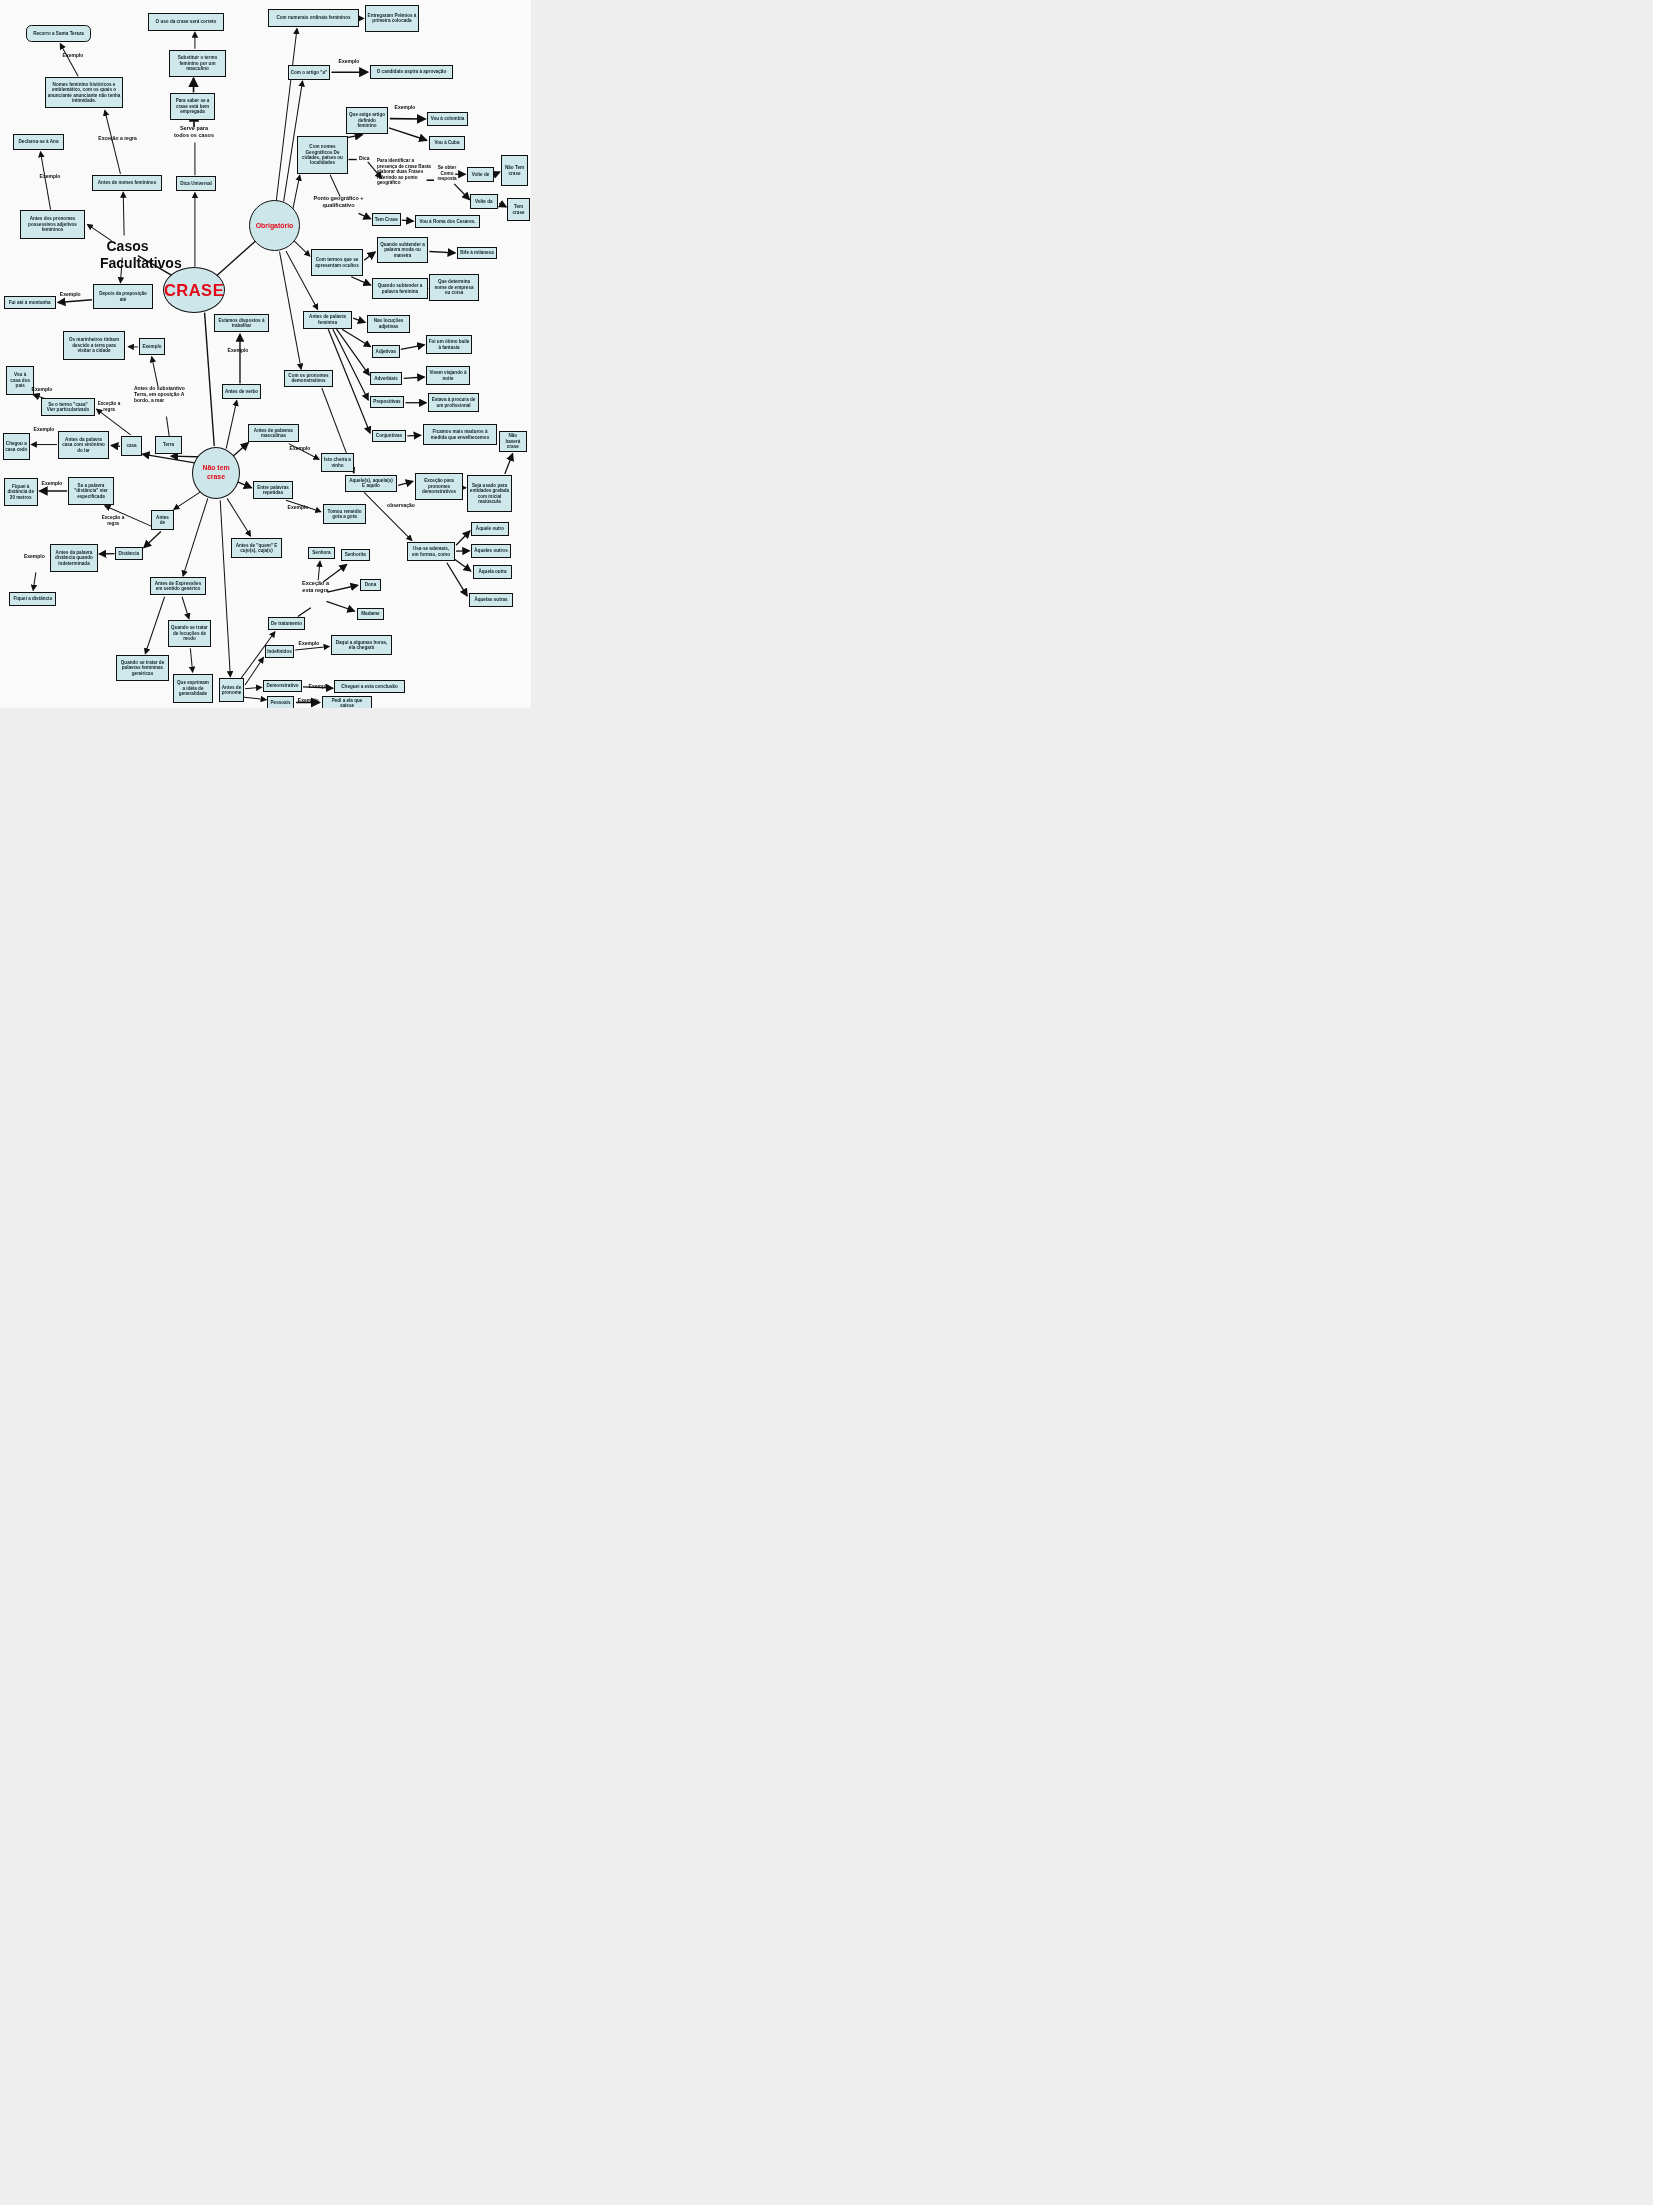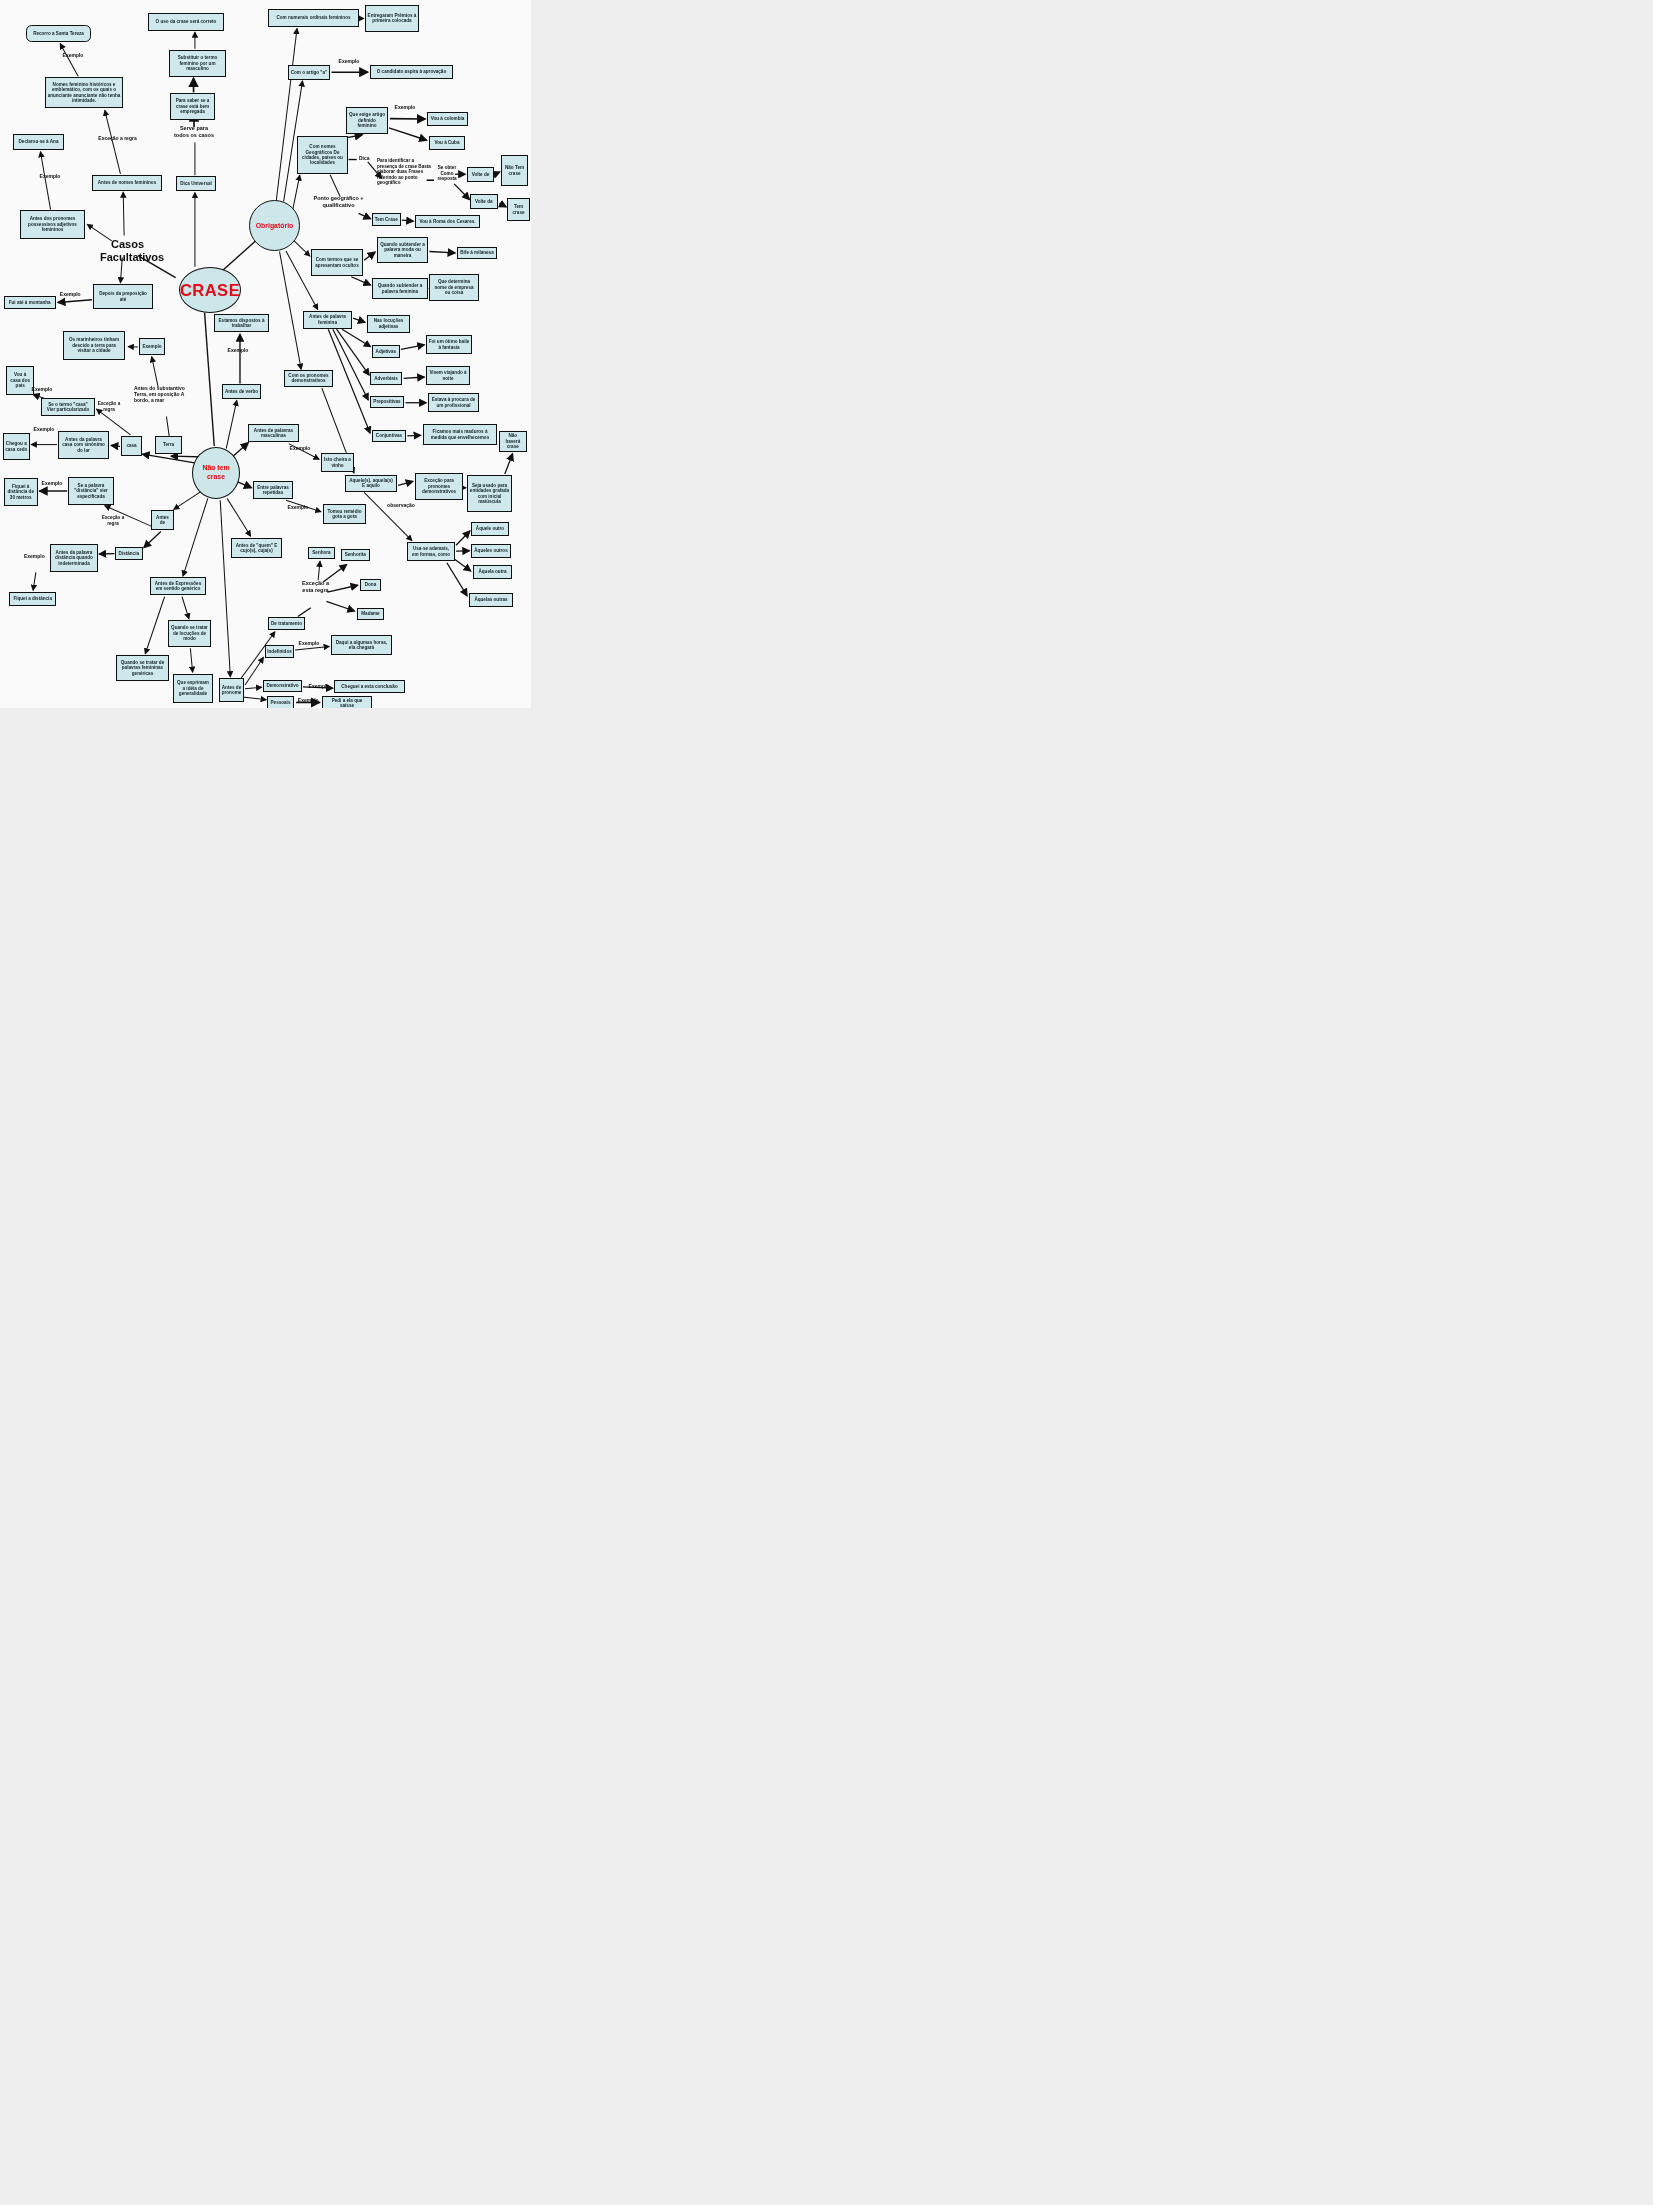--- a/index.html
+++ b/index.html
@@ -11,21 +11,21 @@
         display:flex;align-items:center;justify-content:center;padding:0.9px 1.4px;
         box-sizing:border-box;z-index:2;}
   .node.rounded{border-radius:5.5px;}
   .ellipse{position:absolute;background:#cde6ea;border:0.9px solid #101010;border-radius:50%;
         display:flex;align-items:center;justify-content:center;text-align:center;
         box-sizing:border-box;z-index:2;font-weight:bold;}
   .red{color:#e30916;}
   .lbl{position:absolute;color:#0d0d0d;font-weight:bold;font-size:5px;line-height:1.2;
         text-align:center;z-index:3;}
   .lbl.left{text-align:left;}
-  .big{font-size:11px;}
+  .big{font-size:14px;}
   .crase-text{font-size:16.5px;letter-spacing:0.5px;}
   .obg-text{font-size:6.9px;}
   .ntc-text{font-size:6.9px;line-height:1.25;}
 </style>
 </head>
 <body>
 
 <div id="canvas">
 
   <svg id="wires" viewBox="0 0 1155 1540">
@@ -128,21 +128,21 @@
       <line x1="710" y1="1308" x2="771" y2="1329" marker-end="url(#ah)" stroke-width="2.8"></line>
       <line x1="533" y1="1490" x2="573" y2="1430" marker-end="url(#ah)"></line>
       <line x1="642" y1="1414" x2="716" y2="1406" marker-end="url(#ah)"></line>
       <line x1="533" y1="1498" x2="569" y2="1495" marker-end="url(#ah)"></line>
       <line x1="659" y1="1494" x2="724" y2="1497" marker-end="url(#ah)" stroke-width="2.8"></line>
       <line x1="526" y1="1516" x2="579" y2="1522" marker-end="url(#ah)"></line>
       <line x1="644" y1="1528" x2="695" y2="1528" marker-end="url(#ah)" stroke-width="3.4"></line>
     </g>
   </svg>
 
-  <div class="ellipse" style="left:179px;top:267px;width:62px;height:46px;">
+  <div class="ellipse" style="left:163px;top:267px;width:62px;height:46px;">
       <span class="red crase-text">CRASE</span>
     </div>
   <div class="ellipse" style="left:249px;top:200px;width:51px;height:51px;">
       <span class="red obg-text">Obrigatório</span>
     </div>
   <div class="ellipse" style="left:192px;top:447px;width:48px;height:52px;">
       <span class="red ntc-text">Não tem crase</span>
     </div>
 
   <div class="node rounded" style="left:26px;top:25px;width:65px;height:16.5px;">

